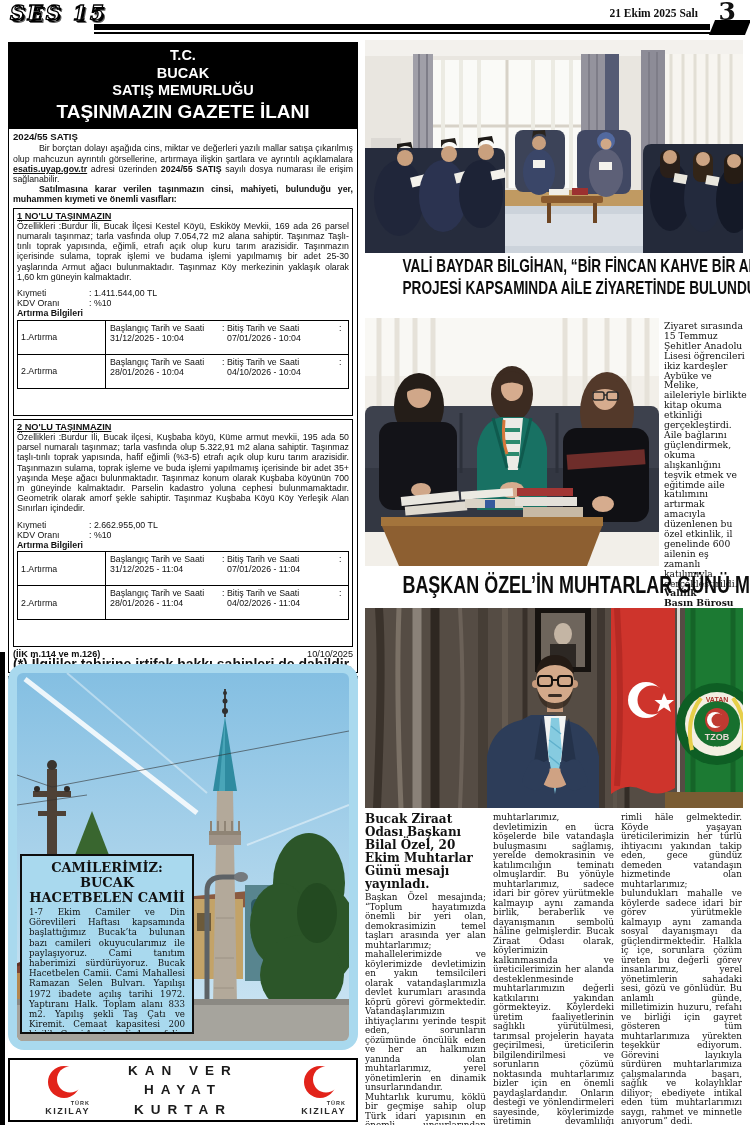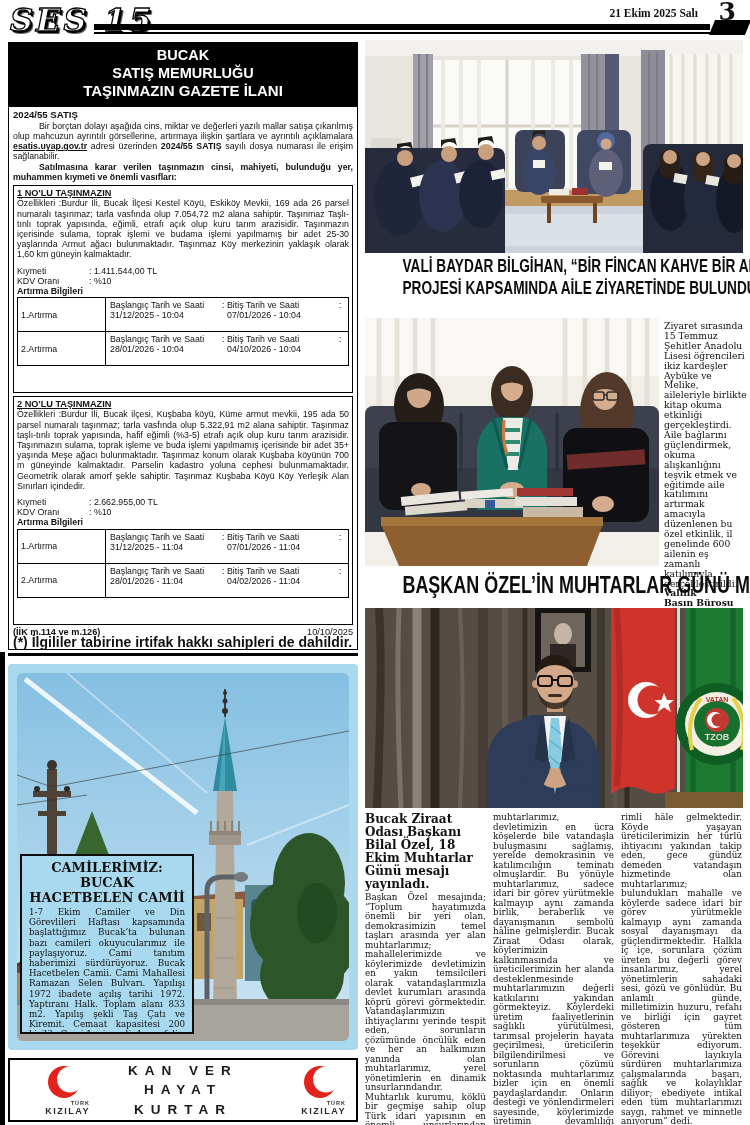--- a/index.html
+++ b/index.html
@@ -2,33 +2,33 @@
 <html><head>
 <meta charset="utf-8">
 <style>
   *{margin:0;padding:0;box-sizing:border-box}
   html,body{background:#777}
   .page{position:relative;width:750px;height:1125px;margin:0 auto;background:#fff;overflow:hidden;
          font-family:"Liberation Sans",sans-serif;color:#111}
 
   
   .masthead{position:absolute;left:10px;top:1px;font-family:"DejaVu Serif",serif;font-style:italic;
-    font-weight:bold;font-size:32px;letter-spacing:3px;color:#fff;-webkit-text-stroke:1.3px #000;
+    font-weight:bold;font-size:20px;letter-spacing:3px;color:#fff;-webkit-text-stroke:1.3px #000;
     text-shadow:2px 2px 0 #000,3px 3px 0 #666}
   .rule-a{position:absolute;left:94px;right:40px;top:24px;height:6px;background:#000}
   .rule-b{position:absolute;left:94px;right:40px;top:32px;height:2px;background:#000}
   .pageno-flag{position:absolute;right:2px;top:20px;width:36px;height:15px;background:#000;transform:skewX(-22deg)}
   .header-date{position:absolute;right:52px;top:7px;font-family:"Liberation Serif",serif;font-weight:bold;font-size:11.5px}
   .header-pageno{position:absolute;right:14px;top:-3px;font-family:"DejaVu Serif",serif;font-weight:bold;font-size:25px}
 
   
   .notice{position:absolute;left:8px;top:42px;width:350px}
   .notice-head{background:#000;color:#fff;text-align:center;font-weight:bold;padding:5px 2px 6px;line-height:1.22}
   .nh-s{font-size:14.5px}
-  .nh-l{font-size:15px}
+  .nh-l{font-size:19px}
   .notice-body{border:1px solid #000;border-top:none;padding:3px 4px 2px;font-size:8.8px;line-height:10.2px}
   .case{font-weight:bold;font-size:9.6px;margin-bottom:1px}
   p.j{text-align:justify;margin:0}
   .ind{text-indent:26px}
   .b{font-weight:bold}
   .link{font-weight:bold;text-decoration:underline}
   .prop{border:1px solid #000;margin-top:3px;padding:2px 3px 12px}
   .prop-title{font-weight:bold;text-decoration:underline;font-size:9.2px}
   .prop-details{text-align:justify;margin-bottom:6px}
   .kv{display:flex}
@@ -56,21 +56,21 @@
   .sidecol{position:absolute;left:664px;top:321px;width:83px;font-family:"DejaVu Serif",serif;
     font-size:9.2px;line-height:9.9px}
   .sidecol .by{font-weight:bold}
   .photo3{position:absolute;left:365px;top:608px;width:378px;height:200px}
   .article{position:absolute;left:365px;top:813px;width:379px;height:312px;display:flex;gap:7px;
     font-family:"DejaVu Serif",serif;overflow:hidden}
   .artcol{width:121px;flex:none;font-size:8.8px;line-height:9.5px;text-align:justify}
   .lead{font-weight:bold;font-size:12px;line-height:13px;text-align:left;margin-bottom:2px}
 
   
-  .mosque{position:absolute;left:8px;top:664px;width:350px;height:386px;background:#a9d9ee;border-radius:4px}
+  .mosque{position:absolute;left:8px;top:664px;width:350px;height:386px;background:#a9d9ee;border-radius:16px}
   .mosque>svg{position:absolute;left:9px;top:9px;border-radius:6px}
   .mosque-box{position:absolute;left:12px;top:190px;width:174px;height:180px;background:#a9d9ee;
     border:2px solid #0e0e0e;padding:4px 7px;font-family:"DejaVu Serif",serif;overflow:hidden}
   .mq-title{font-weight:bold;font-size:13px;line-height:15px;text-align:center;margin-bottom:2px}
   .mq-body{font-size:8.7px;line-height:10.2px;text-align:justify}
 
   
   .kizilay{position:absolute;left:8px;top:1058px;width:350px;height:64px;background:#fff;border:2px solid #000;
     display:flex;align-items:center;justify-content:space-between;padding:0 10px}
   .kz-logo{width:70px;text-align:right}
@@ -87,20 +87,21 @@
 
   <div class="masthead">SES 15</div>
   <div class="rule-a"></div>
   <div class="rule-b"></div>
   <div class="pageno-flag"></div>
   <div class="header-date">21 Ekim 2025 Salı</div>
   <div class="header-pageno">3</div>
 
   <section class="notice">
     <div class="notice-head">
+      <div class="nh-s">T.C.</div>
       <div class="nh-s">BUCAK</div>
       <div class="nh-s">SATIŞ MEMURLUĞU</div>
       <div class="nh-l">TAŞINMAZIN GAZETE İLANI</div>
     </div>
     <div class="notice-body">
       <div class="case">2024/55 SATIŞ</div>
       <p class="j ind"><span>Bir borçtan dolayı aşağıda cins, miktar ve değerleri yazılı mallar satışa çıkarılmış olup mahcuzun ayrıntılı görsellerine, artırmaya ilişkin şartlara ve ayrıntılı açıklamalara </span><span class="link">esatis.uyap.gov.tr</span><span> adresi üzerinden </span><span class="b">2024/55 SATIŞ</span><span> sayılı dosya numarası ile erişim sağlanabilir.</span></p>
       <p class="j ind b">Satılmasına karar verilen taşınmazın cinsi, mahiyeti, bulunduğu yer, muhammen kıymeti ve önemli vasıfları:</p>
 
       <div class="prop">
@@ -403,21 +404,21 @@
       <g fill="none" stroke="#14100d" stroke-width="2">
           <rect x="173" y="68" width="14" height="10" rx="3"></rect>
           <rect x="193" y="68" width="14" height="10" rx="3"></rect>
           <path d="M187 72 h6"></path>
         </g>
     </g>
   </svg>
 
   <div class="article">
     <div class="artcol">
-      <div class="lead">Bucak Ziraat Odası Başkanı Bilal Özel, 18 Ekim Muhtarlar Günü mesajı yayınladı.</div>
+      <div class="lead">Bucak Ziraat Odası Başkanı Bilal Özel, 20 Ekim Muhtarlar Günü mesajı yayınladı.</div>
       <span>Başkan Özel mesajında; “Toplum hayatımızda önemli bir yeri olan, demokrasimizin temel taşları arasında yer alan muhtarlarımız; mahallelerimizde ve köylerimizde devletimizin en yakın temsilcileri olarak vatandaşlarımızla devlet kurumları arasında köprü görevi görmektedir. Vatandaşlarımızın ihtiyaçlarını yerinde tespit eden, sorunların çözümünde öncülük eden ve her an halkımızın yanında olan muhtarlarımız, yerel yönetimlerin en dinamik unsurlarındandır. Muhtarlık kurumu, köklü bir geçmişe sahip olup Türk idari yapısının en önemli unsurlarından biridir. Cumhuriyetimizin ilk yıllarından bu yana</span>
     </div>
     <div class="artcol">
       <span>muhtarlarımız, devletimizin en ücra köşelerde bile vatandaşla buluşmasını sağlamış, yerelde demokrasinin ve katılımcılığın teminatı olmuşlardır. Bu yönüyle muhtarlarımız, sadece idari bir görev yürütmekle kalmayıp aynı zamanda birlik, beraberlik ve dayanışmanın sembolü hâline gelmişlerdir. Bucak Ziraat Odası olarak, köylerimizin kalkınmasında ve üreticilerimizin her alanda desteklenmesinde muhtarlarımızın değerli katkılarını yakından görmekteyiz. Köylerdeki üretim faaliyetlerinin sağlıklı yürütülmesi, tarımsal projelerin hayata geçirilmesi, üreticilerin bilgilendirilmesi ve sorunların çözümü noktasında muhtarlarımız bizler için en önemli paydaşlardandır. Onların desteği ve yönlendirmeleri sayesinde, köylerimizde üretimin devamlılığı sağlanmakta, çiftçimizin emeği daha ve-</span>
     </div>
     <div class="artcol">
       <span>rimli hâle gelmektedir. Köyde yaşayan üreticilerimizin her türlü ihtiyacını yakından takip eden, gece gündüz demeden vatandaşın hizmetinde olan muhtarlarımız; bulundukları mahalle ve köylerde sadece idari bir görev yürütmekle kalmayıp aynı zamanda sosyal dayanışmayı da güçlendirmektedir. Halkla iç içe, sorunlara çözüm üreten bu değerli görev insanlarımız, yerel yönetimlerin sahadaki sesi, gözü ve gönlüdür. Bu anlamlı günde, milletimizin huzuru, refahı ve birliği için gayret gösteren tüm muhtarlarımıza yürekten teşekkür ediyorum. Görevini layıkıyla sürdüren muhtarlarımıza çalışmalarında başarı, sağlık ve kolaylıklar diliyor; ebediyete intikal eden tüm muhtarlarımızı saygı, rahmet ve minnetle anıyorum” dedi.</span>
       
     </div>
   </div>

